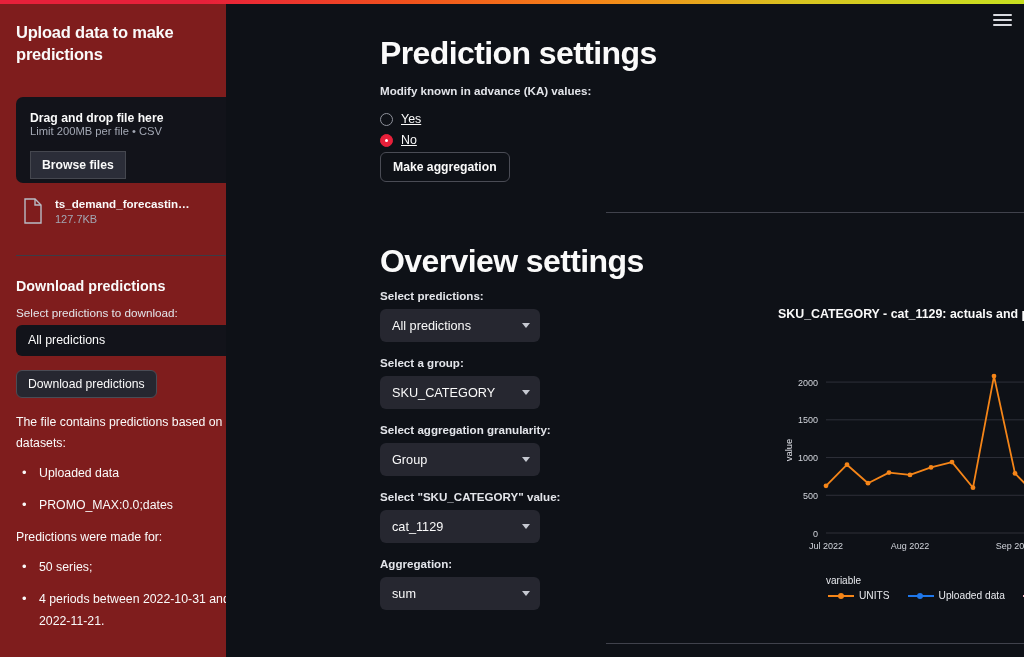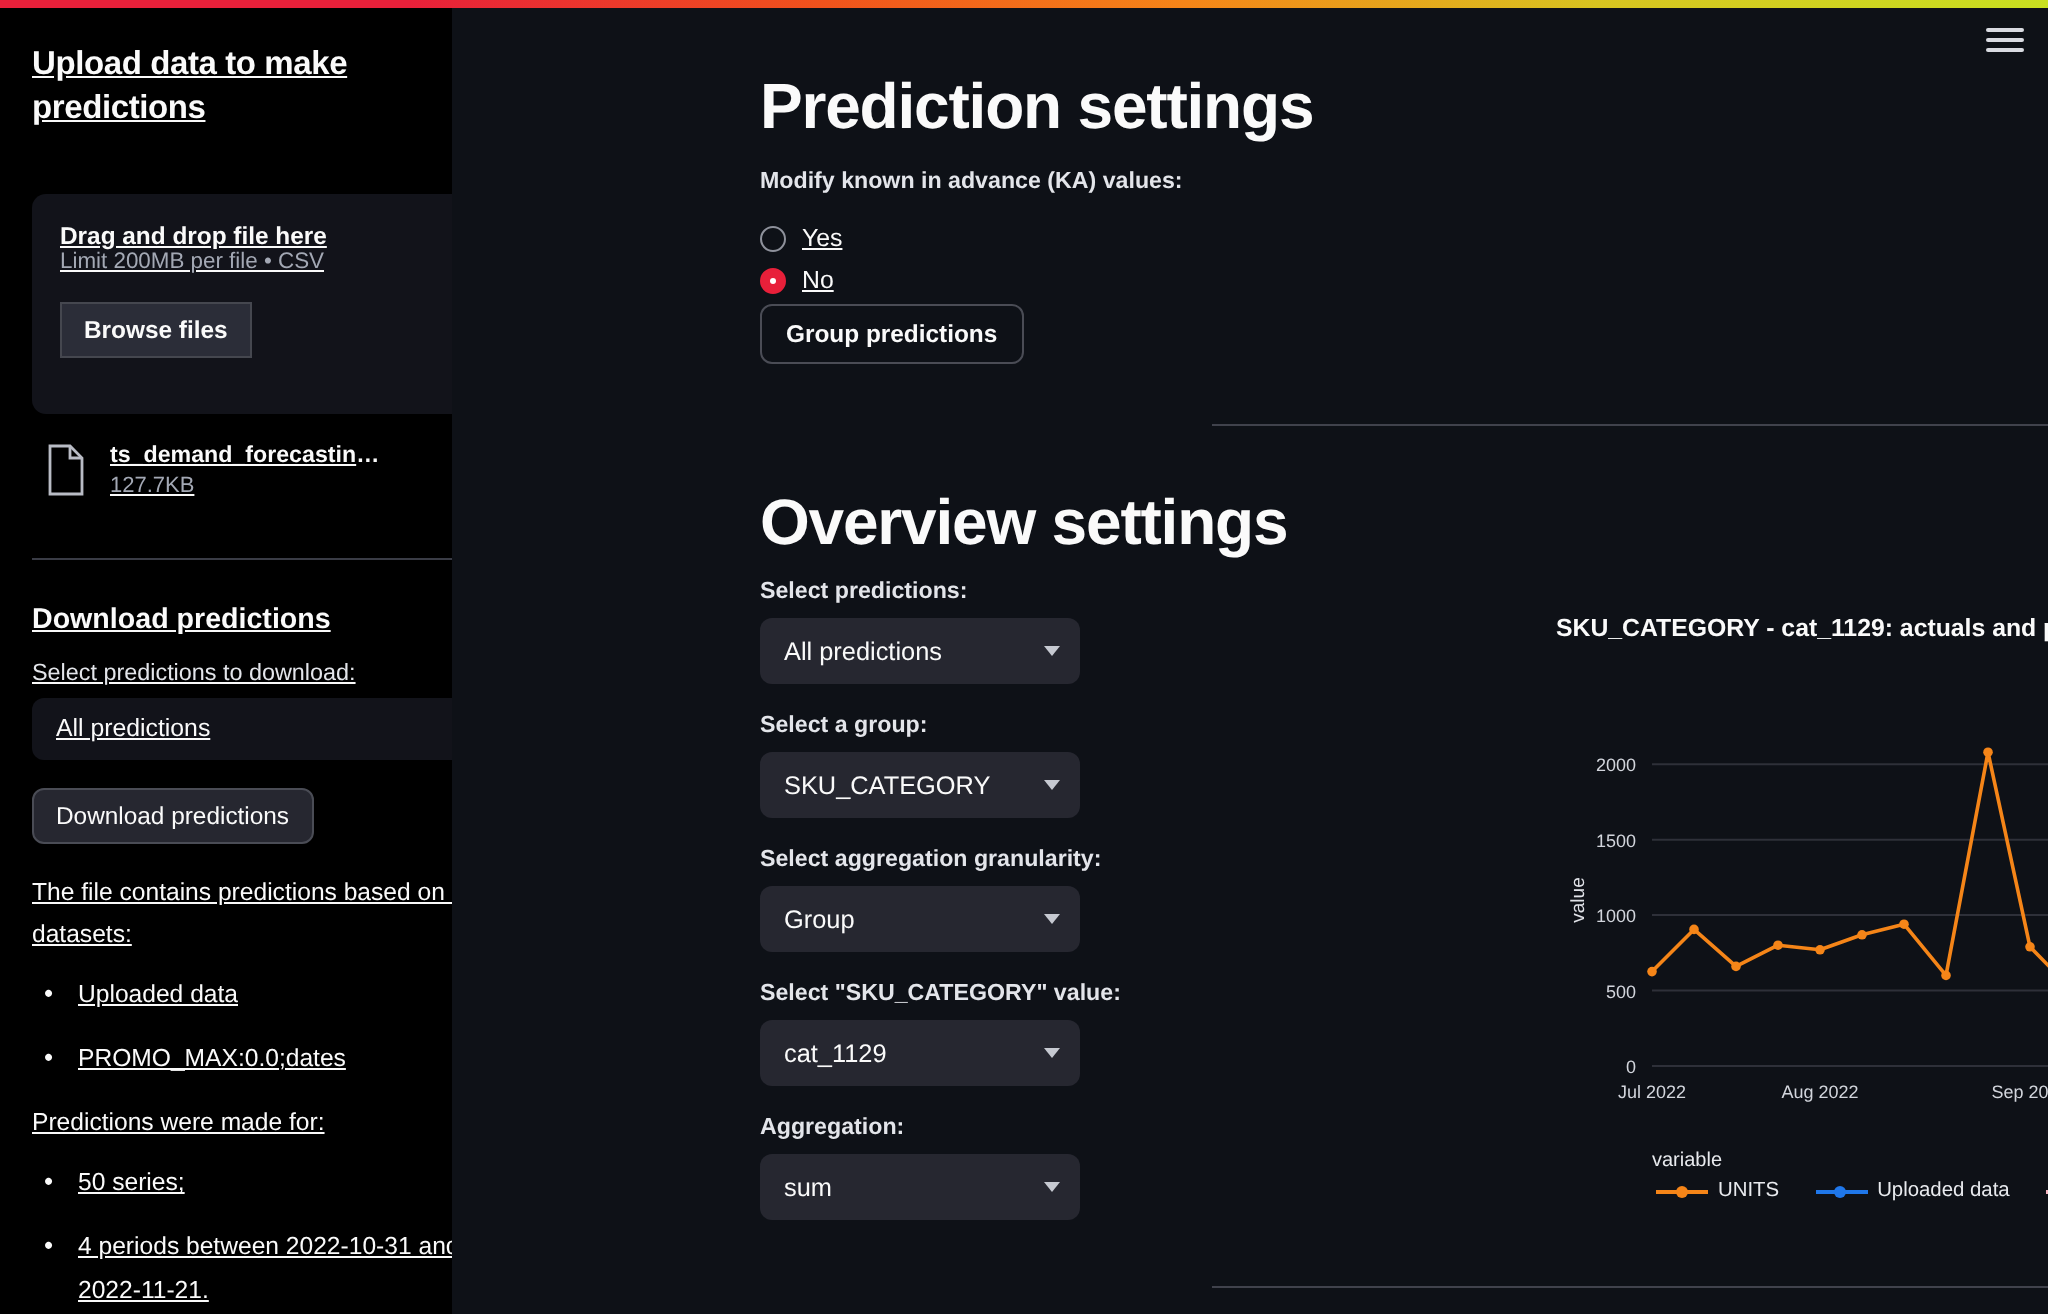--- a/index.html
+++ b/index.html
@@ -15,32 +15,31 @@
   
   #accent-bar {
     position: absolute; top: 0; left: 0; width: 1024px; height: 4px;
     background: linear-gradient(90deg,#e8203a 0%,#e8203a 20%,#f0521c 40%,#f58518 58%,#d8c420 78%,#c8e020 100%);
     z-index: 40;
   }
 
   
   #sidebar {
     position: absolute; top: 0; left: 0; width: 270px; height: 657px;
-    background: #000000;
+    background: #7f1d1d;
     padding: 22px 16px 10px 16px;
     overflow: hidden;
-    text-decoration: underline;
   }
   .sb-title {
     font-size: 16.5px; font-weight: bold; line-height: 1.32;
     color: #fafafa; letter-spacing: -0.2px;
   }
   .dropzone {
     margin-top: 31px; background: #12131a; border-radius: 7px;
-    padding: 14px 14px 28px 14px;
+    padding: 14px 14px 4px 14px;
   }
   .dz-main { font-size: 12.2px; font-weight: bold; color: #fafafa; }
   .dz-sub { font-size: 11.2px; color: #a3a8b4; margin-top: 0; }
   .browse-btn {
     margin-top: 14px; display: inline-block;
     background: #2b2d38; border: 1px solid #45474f; border-radius: 0;
     color: #fafafa; font-size: 12.2px; font-weight: bold;
     padding: 6px 11px; cursor: pointer;
   }
   .file-chip { margin-top: 12px; display: flex; align-items: center; gap: 11px; padding: 2px 2px 2px 6px; }
@@ -194,21 +193,21 @@
       <div class="radio-row">
         <span class="radio"></span>
         <span class="radio-label">Yes</span>
       </div>
       <div class="radio-row">
         <span class="radio on"></span>
         <span class="radio-label">No</span>
       </div>
     </div>
 
-    <div class="m-btn" style="position:absolute; left:154px; top:152px;">Group predictions</div>
+    <div class="m-btn" style="position:absolute; left:154px; top:152px;">Make aggregation</div>
 
     <div class="m-divider" style="top:212px;"></div>
 
     <div class="h1" style="left:154px; top:243px;">Overview settings</div>
 
     <div style="position:absolute; left:154px; top:289px;">
       <div>
         <div class="m-label">Select predictions:</div>
         <div class="m-select">
           <span>All predictions</span>

